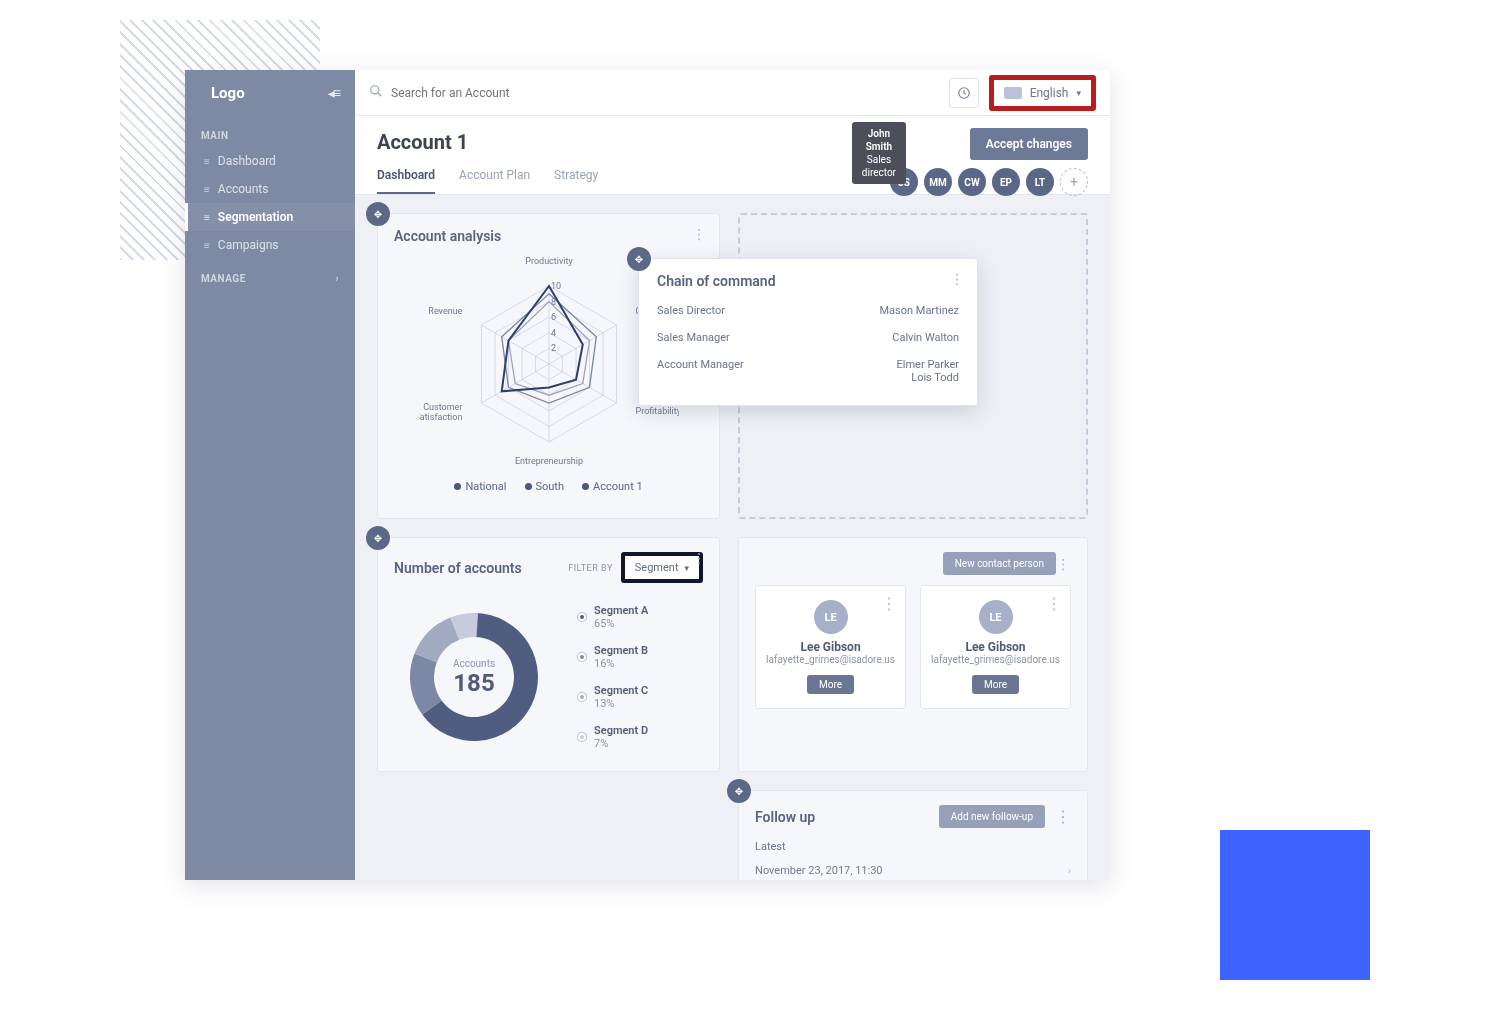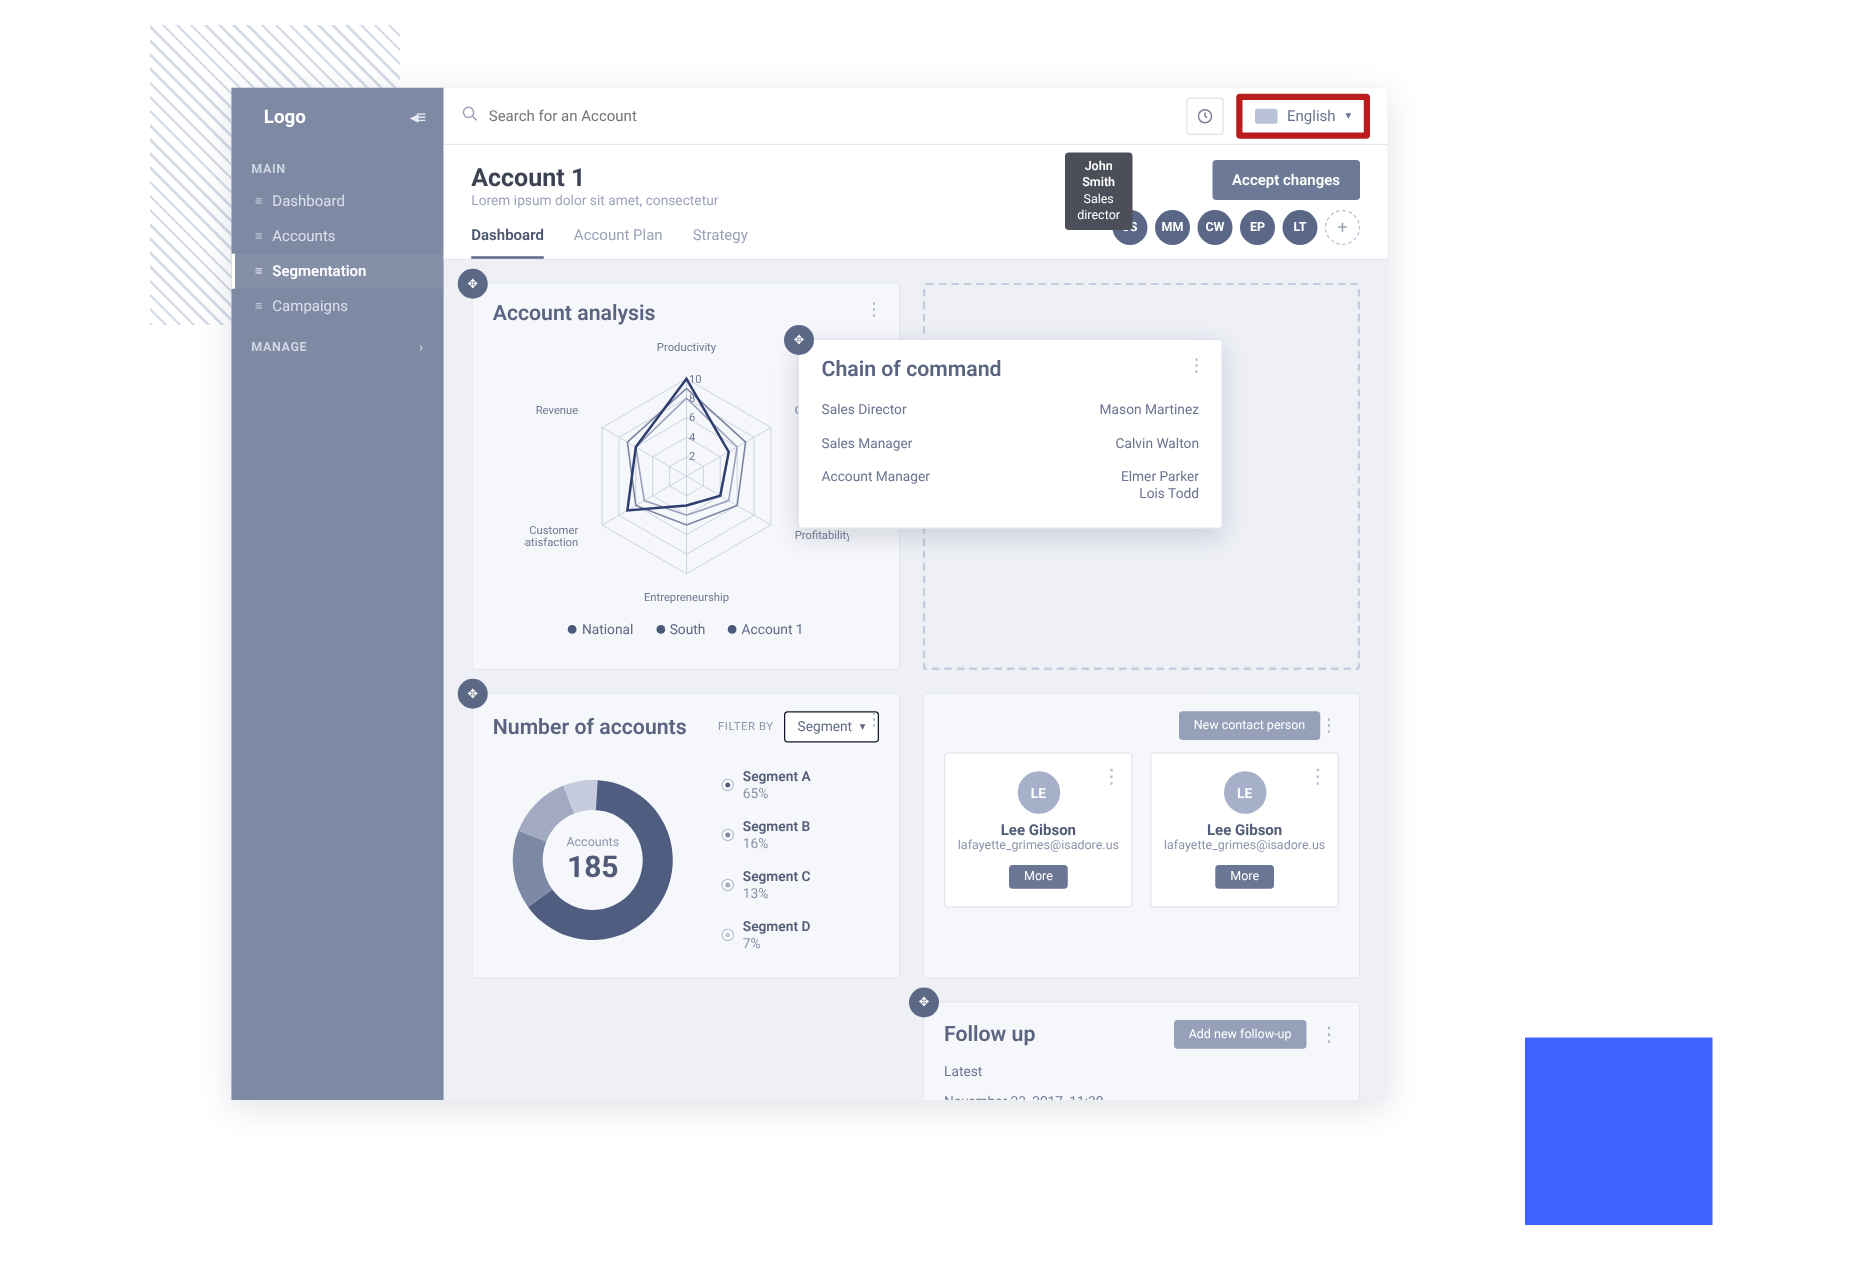--- a/index.html
+++ b/index.html
@@ -40,33 +40,33 @@
   .accept-btn { background:#6d7a97; color:#fff; border:none; padding:9px 16px; font-size:12px; font-weight:600; border-radius:3px; cursor:pointer;}
   .avatars { display:flex; gap:6px; align-items:center;}
   .av { width:28px; height:28px; border-radius:50%; background:#5a6787; color:#fff; font-size:10px; font-weight:700; display:flex; align-items:center; justify-content:center; cursor:pointer;}
   .av-add { width:28px; height:28px; border-radius:50%; border:1px dashed #b3bacf; color:#99a1b8; font-size:14px; display:flex; align-items:center; justify-content:center; cursor:pointer;}
   .av-tip { position:absolute; top:-6px; right:182px; background:#4c4f59; color:#fff; font-size:10px; padding:5px 10px; border-radius:3px; text-align:center; line-height:1.3;}
   .av-tip::after { content:''; position:absolute; bottom:-5px; left:50%; transform:translateX(-50%); border:5px solid transparent; border-top-color:#4c4f59;}
 
   .content { flex:1; padding:18px 22px; overflow:auto; display:grid; grid-template-columns: 1fr 1fr; gap:18px; position:relative; }
 
   .panel { background:#f6f7fb; border:1px solid #e4e7ef; border-radius:3px; padding:14px 16px; position:relative;}
-  .panel-title { font-size:17px; font-weight:600; color:#5a6480; }
+  .panel-title { font-size:14px; font-weight:600; color:#5a6480; }
   .drag-handle { position:absolute; left:-12px; top:-12px; width:24px; height:24px; border-radius:50%; background:#5c6986; color:#fff; display:flex; align-items:center; justify-content:center; font-size:10px; cursor:grab;}
   .panel-menu { position:absolute; right:12px; top:12px; color:#a9b0c6; cursor:pointer; font-size:14px; letter-spacing:1px;}
 
   .placeholder-slot { border:2px dashed #c6ccdd; background:transparent; min-height:140px;}
 
   .radar-area { height:260px; display:flex; flex-direction:column; align-items:center;}
   .radar-legend { display:flex; gap:18px; font-size:11px; color:#5e6884; margin-top:6px; justify-content:center;}
   .lg-dot { display:inline-block; width:7px; height:7px; border-radius:50%; background:#4b587a; margin-right:4px;}
 
   .filter-row { display:flex; justify-content:space-between; align-items:center;}
   .filter-label { font-size:9px; color:#8d95ad; letter-spacing:.5px;}
-  .filter-sel { border:1px solid #0f172a; background:#fff; padding:5px 10px; font-size:11px; color:#616a85; border-radius:3px; display:flex; align-items:center; gap:6px; cursor:pointer;}
+  .filter-sel { border:4px solid #0f172a; background:#fff; padding:5px 10px; font-size:11px; color:#616a85; border-radius:3px; display:flex; align-items:center; gap:6px; cursor:pointer;}
 
   .donut-row { display:flex; align-items:center; gap:24px; margin-top:14px;}
   .donut-center { position:absolute; top:50%; left:50%; transform:translate(-50%,-50%); text-align:center;}
   .donut-center .lbl { font-size:10px; color:#8f96ac;}
   .donut-center .val { font-size:24px; font-weight:700; color:#515b77;}
   .seg-list { display:flex; flex-direction:column; gap:14px;}
   .seg-item { display:flex; align-items:center; gap:8px; font-size:11px;}
   .seg-dot { width:8px; height:8px; border-radius:50%; border:2px solid #fff; box-shadow:0 0 0 1px #b8bfd4;}
   .seg-name { font-weight:600; color:#535d78;}
   .seg-pct { color:#8b92a9;}
@@ -154,21 +154,20 @@
       </div>
       <div class="lang">
         <span class="flag"></span>
         <span>English</span>
         <span style="font-size:9px;">▾</span>
       </div>
     </div>
 
     <div class="header-zone">
       <div class="page-title">Account 1</div>
-      <div class="page-sub">Lorem ipsum dolor sit amet, consectetur</div>
       <div class="tabs" id="tabs">
           <div class="tab active">Dashboard</div>
           <div class="tab">Account Plan</div>
           <div class="tab">Strategy</div>
         </div>
 
       <div class="header-right">
         <button class="accept-btn">Accept changes</button>
         <div class="avatars" id="avatars">
           <div class="av-tip">

